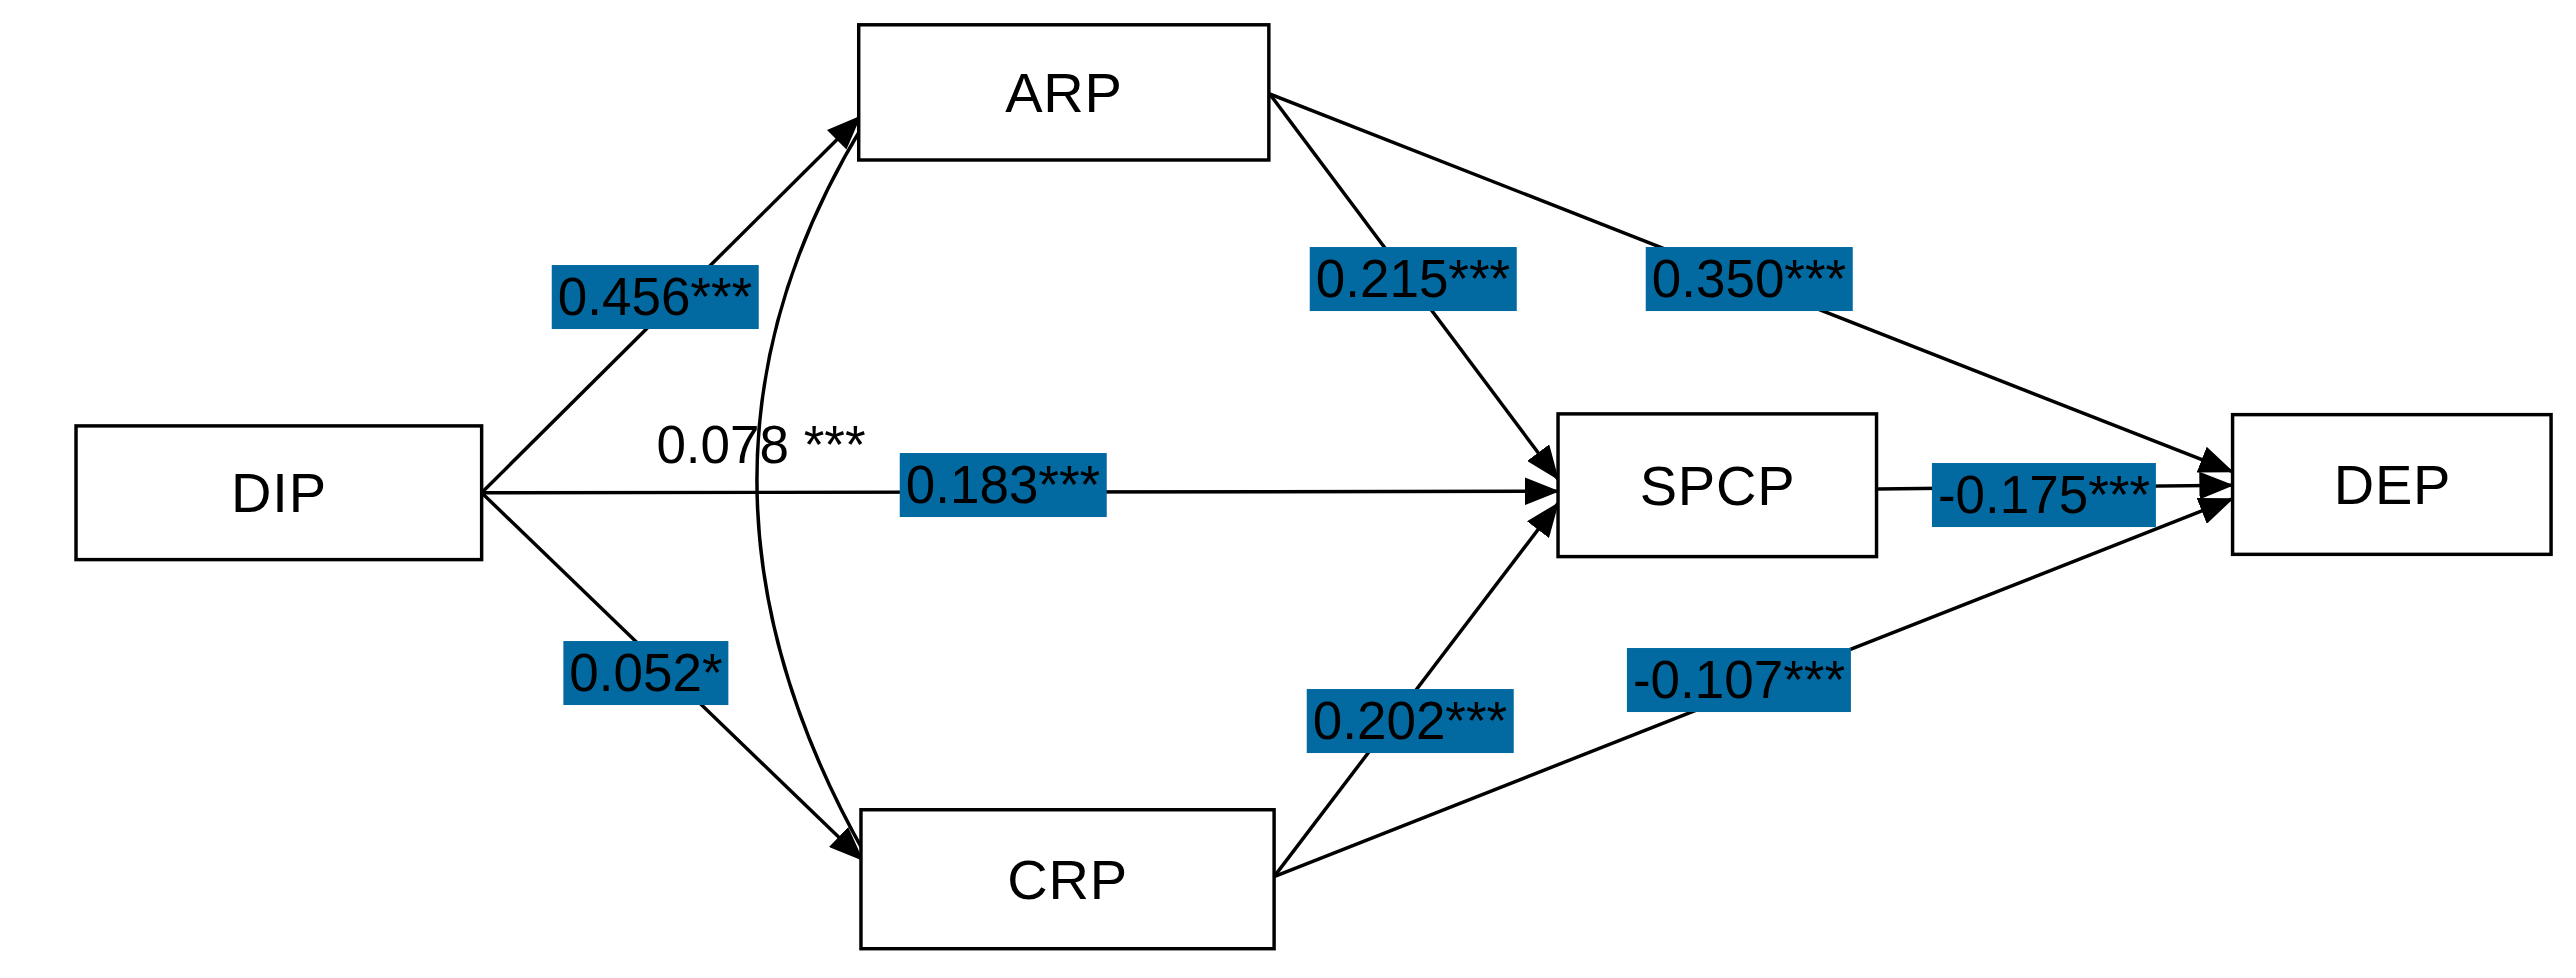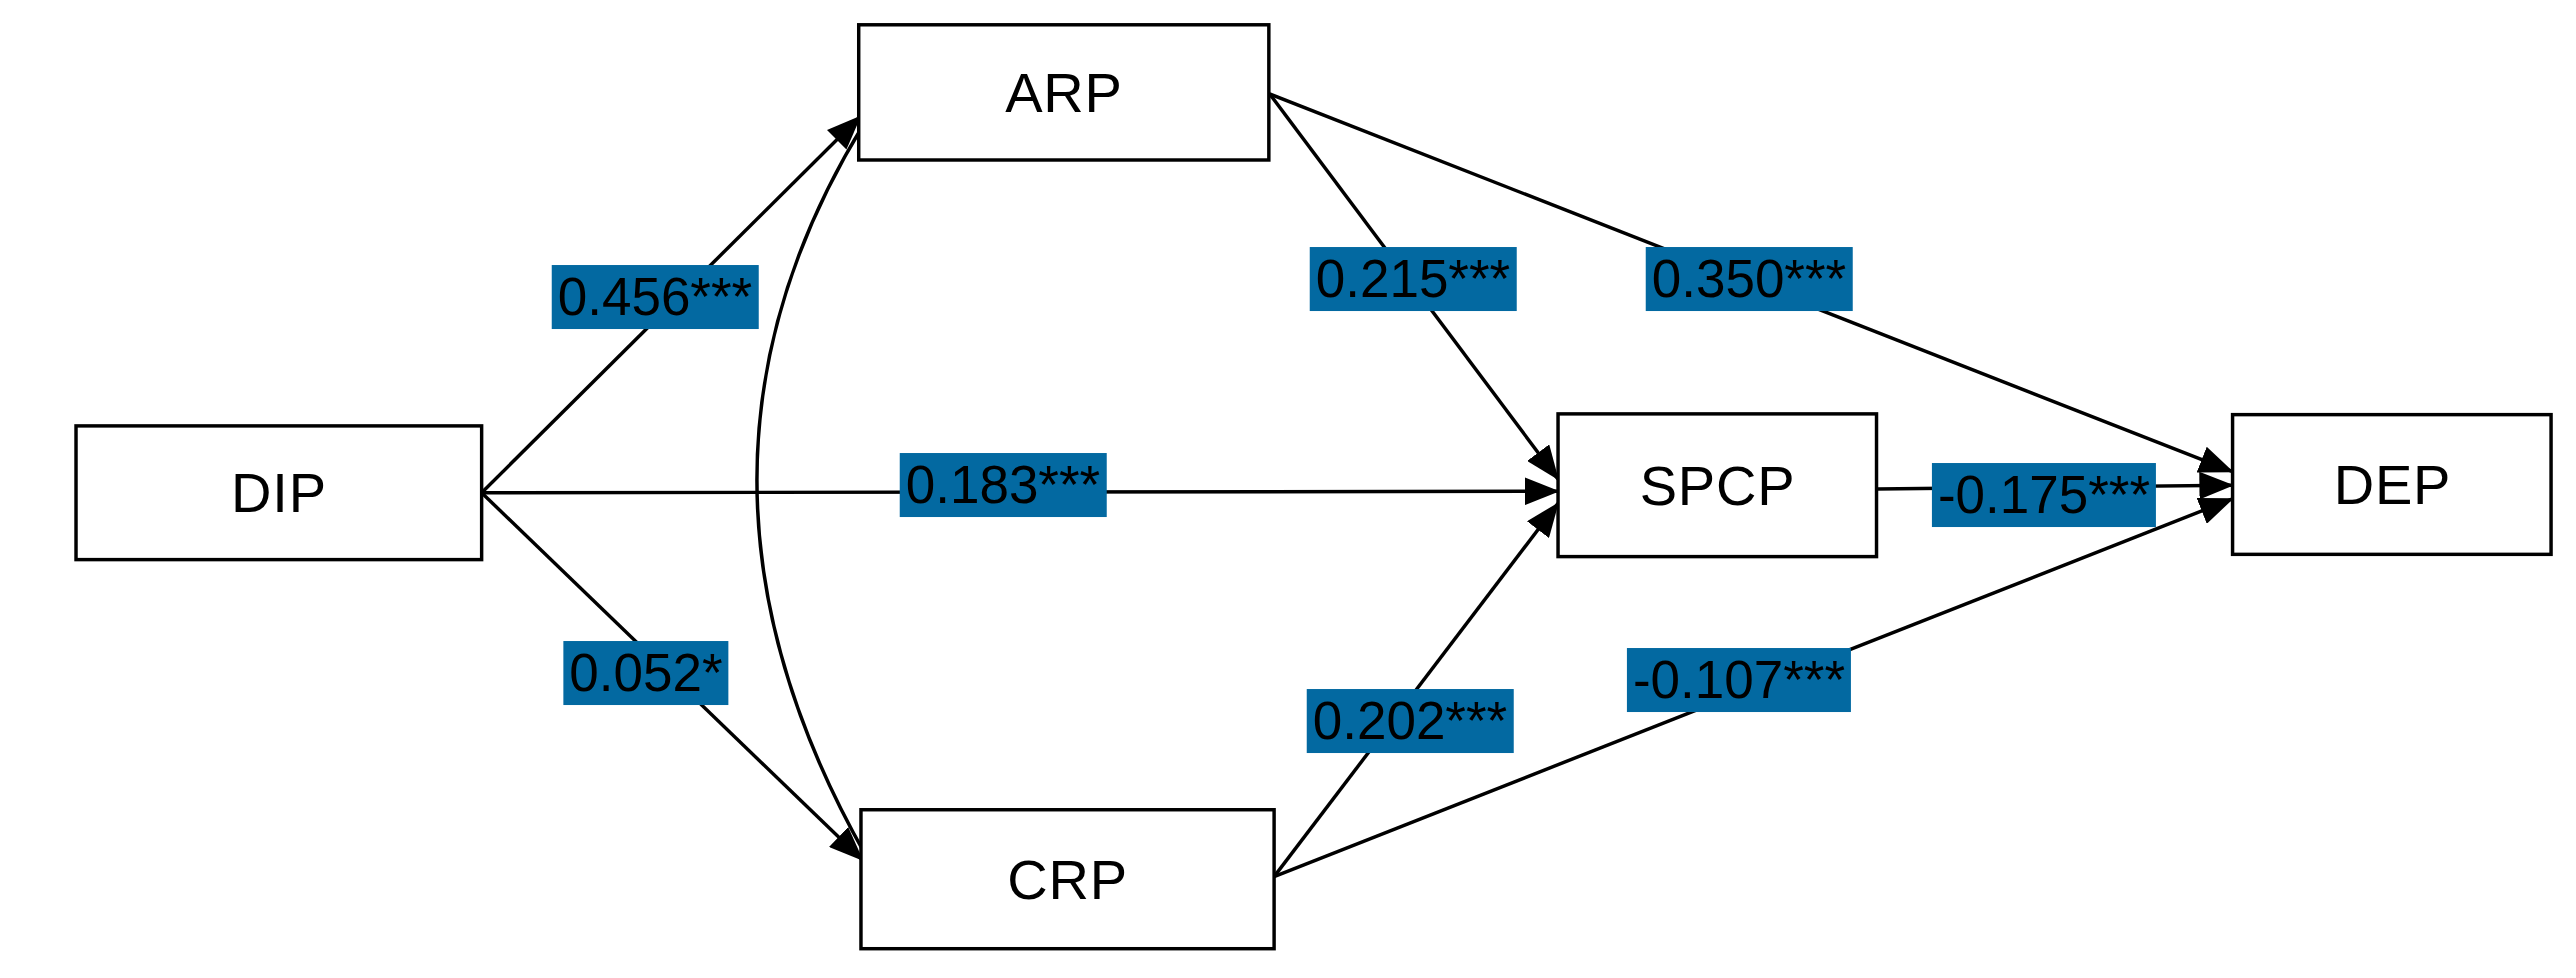--- a/index.html
+++ b/index.html
@@ -92,20 +92,21 @@
     <rect x="2972" y="552" width="424" height="186" fill="#ffffff" stroke="#000000" stroke-width="4.6"></rect>
   </svg>
 
   <div class="nlabel" id="nl-arp">ARP</div>
   <div class="nlabel" id="nl-dip">DIP</div>
   <div class="nlabel" id="nl-crp">CRP</div>
   <div class="nlabel" id="nl-spcp">SPCP</div>
   <div class="nlabel" id="nl-dep">DEP</div>
 
   <div class="elabel" id="el-dip-arp">0.456***</div>
+  <div class="elabel no-bg" id="el-arp-crp">0.078 ***</div>
   <div class="elabel" id="el-dip-spcp">0.183***</div>
   <div class="elabel" id="el-dip-crp">0.052*</div>
   <div class="elabel" id="el-arp-spcp">0.215***</div>
   <div class="elabel" id="el-arp-dep">0.350***</div>
   <div class="elabel" id="el-crp-spcp">0.202***</div>
   <div class="elabel" id="el-crp-dep">-0.107***</div>
   <div class="elabel" id="el-spcp-dep">-0.175***</div>
 
 </div>
 

